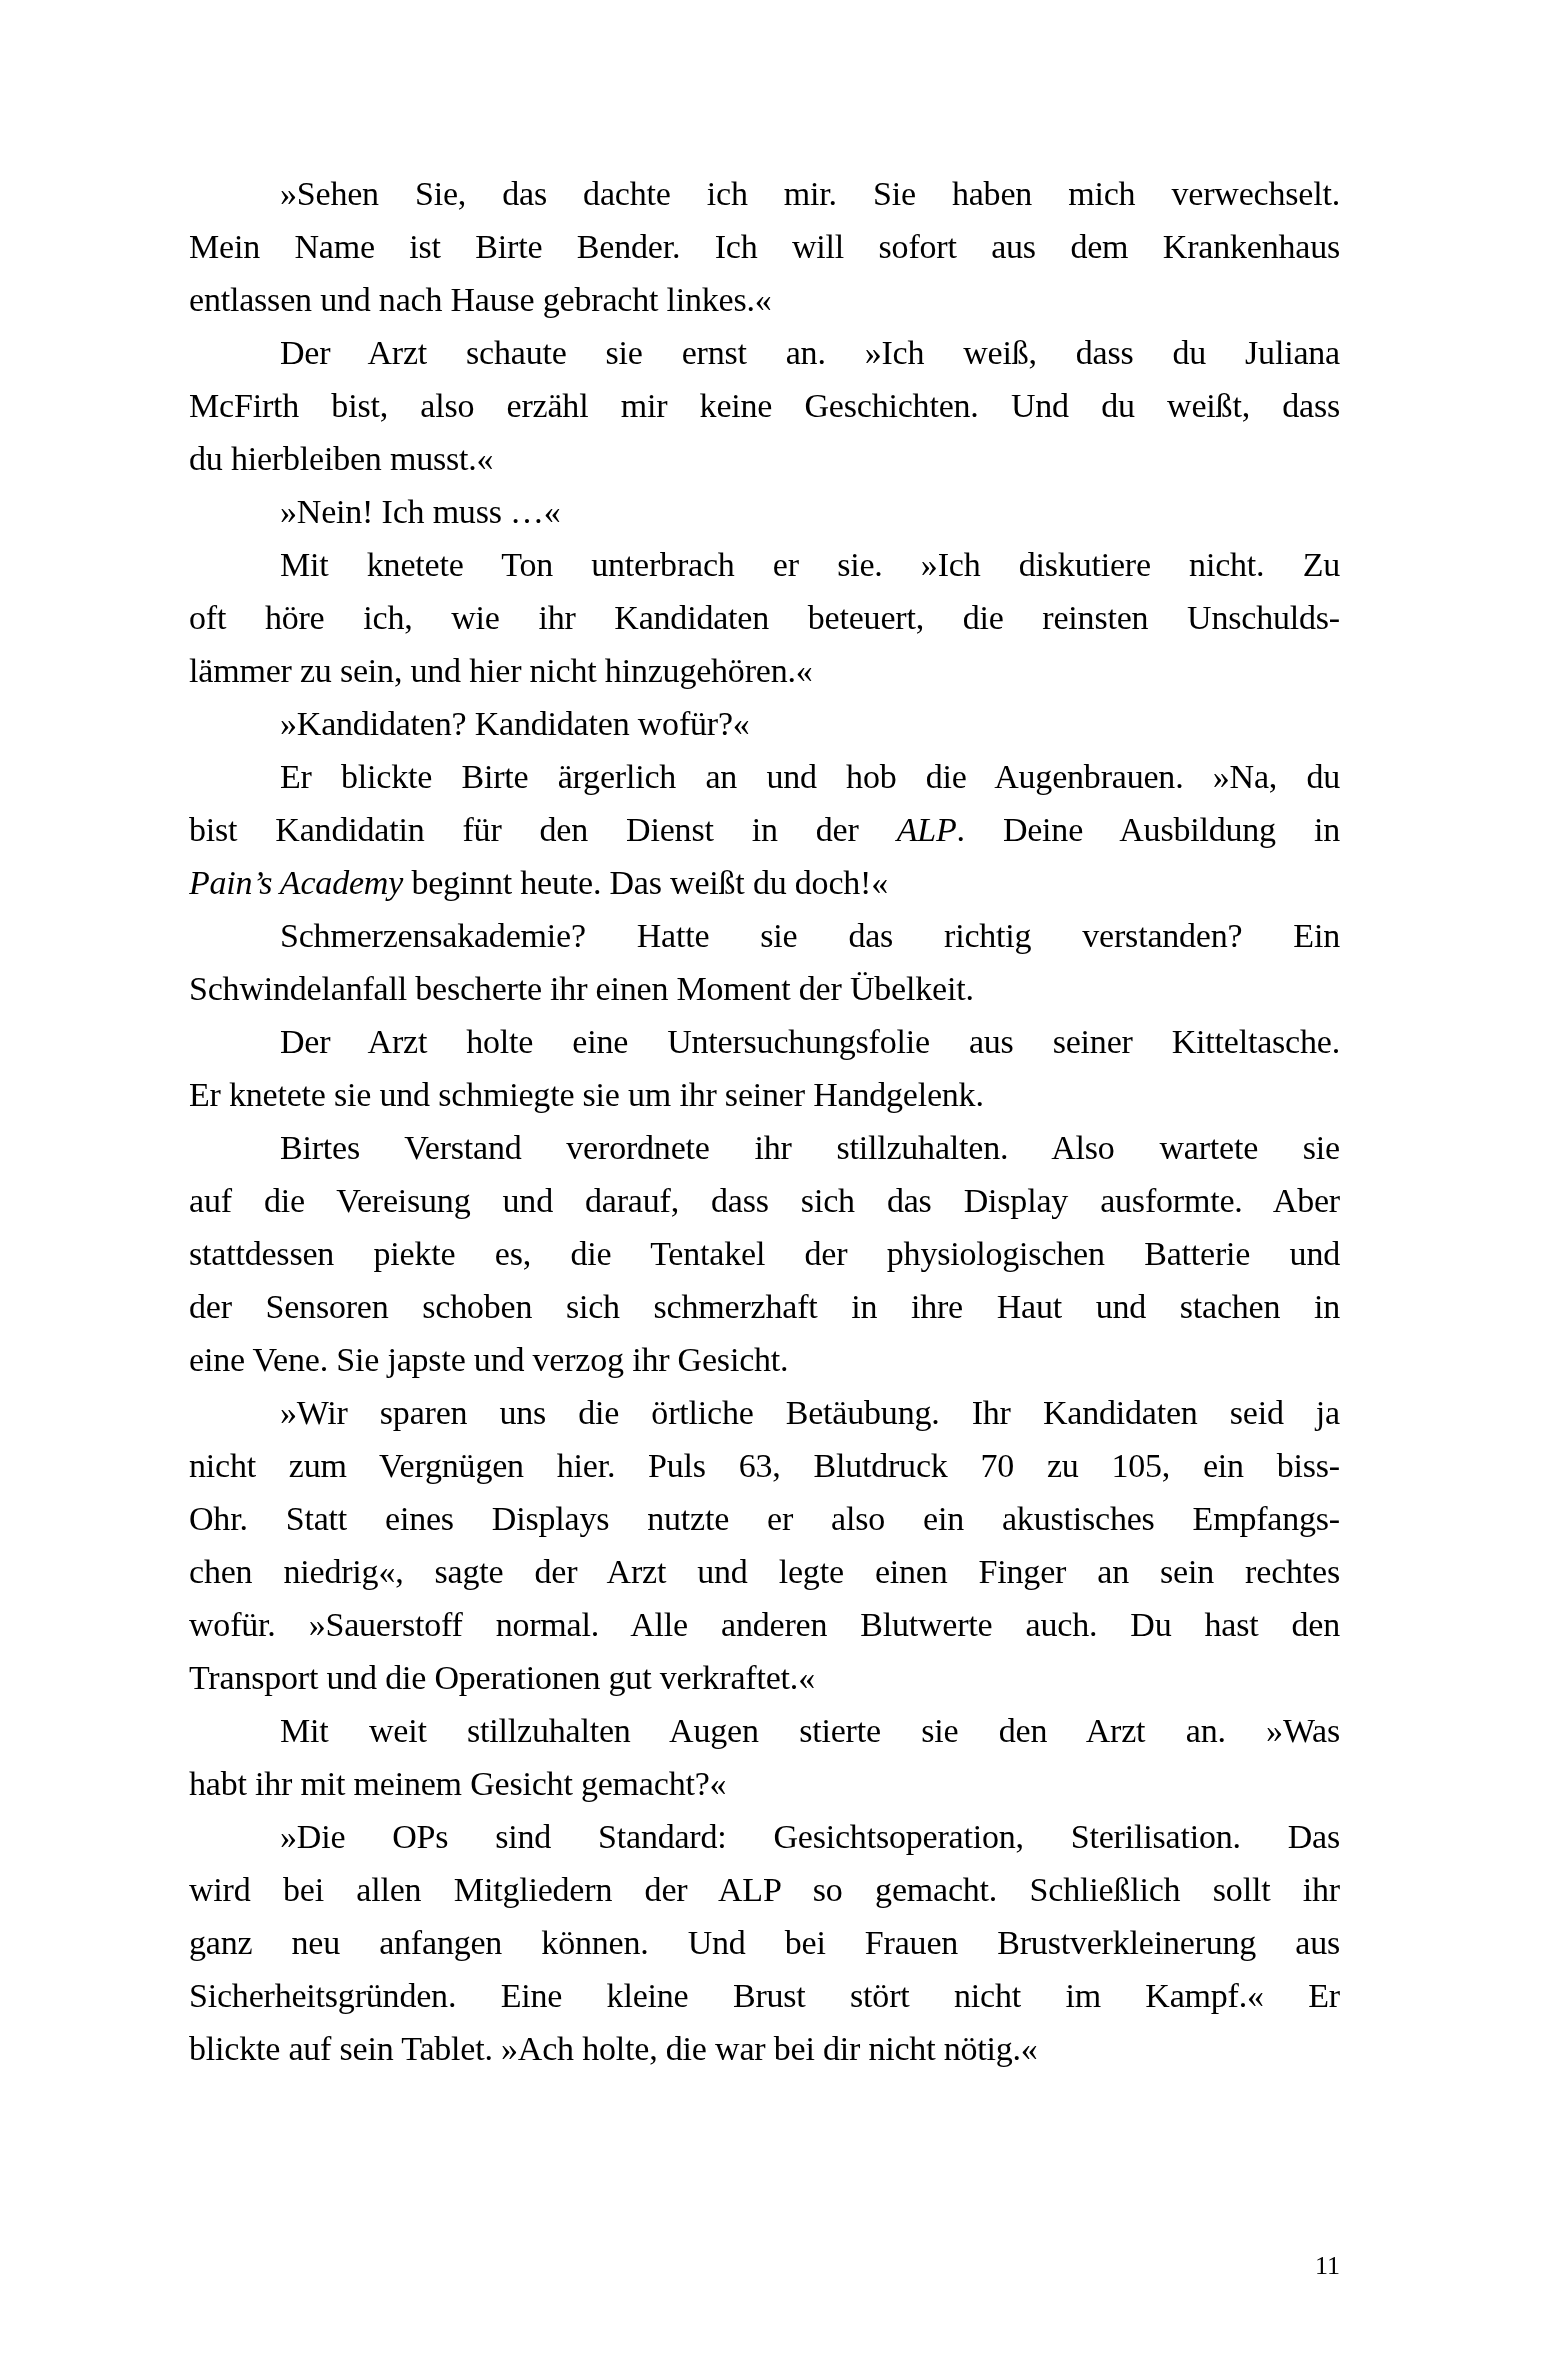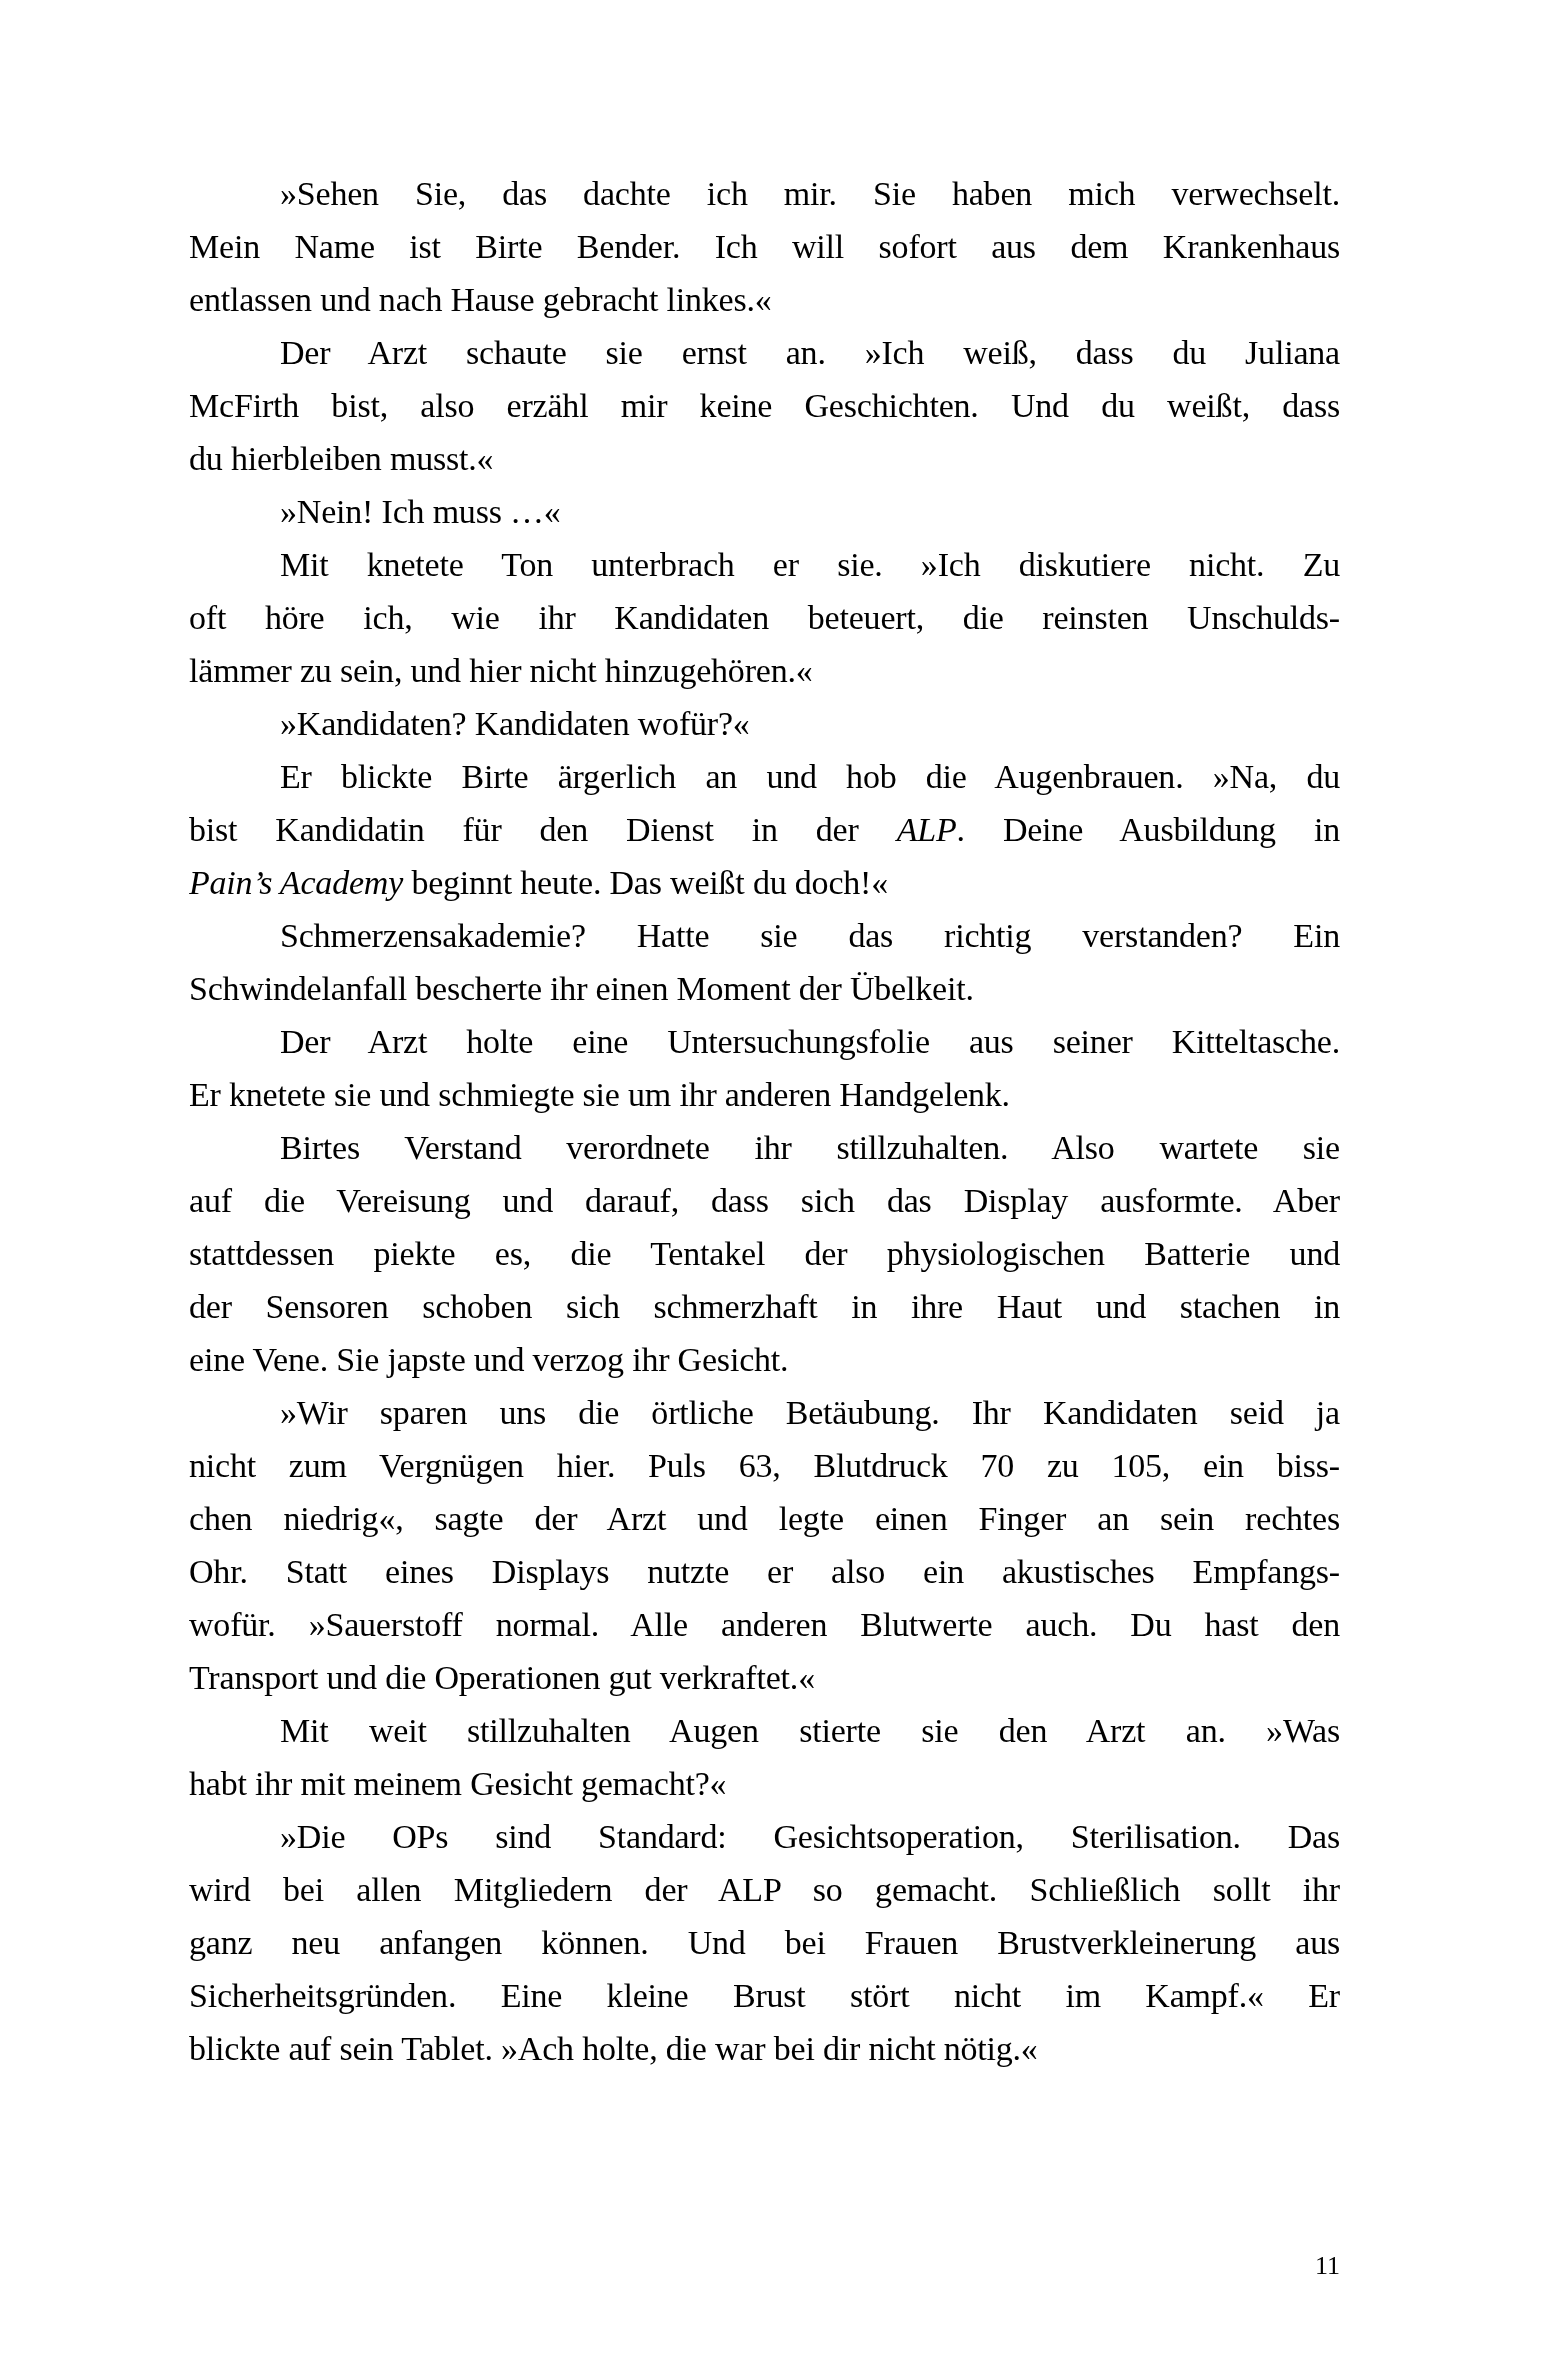--- a/index.html
+++ b/index.html
@@ -74,34 +74,34 @@
       <div class="line first"><span>Er blickte Birte ärgerlich an und hob die Augenbrauen. »Na, du</span></div>
       <div class="line"><span>bist Kandidatin für den Dienst in der </span><i>ALP</i><span>. Deine Ausbildung in</span></div>
       <div class="line last"><i>Pain’s Academy</i><span> beginnt heute. Das weißt du doch!«</span></div>
     </div>
     <div class="para">
       <div class="line first"><span>Schmerzensakademie? Hatte sie das richtig verstanden? Ein</span></div>
       <div class="line last"><span>Schwindelanfall bescherte ihr einen Moment der Übelkeit.</span></div>
     </div>
     <div class="para">
       <div class="line first"><span>Der Arzt holte eine Untersuchungsfolie aus seiner Kitteltasche.</span></div>
-      <div class="line last"><span>Er knetete sie und schmiegte sie um ihr anderen Handgelenk.</span></div>
+      <div class="line last"><span>Er knetete sie und schmiegte sie um ihr seiner Handgelenk.</span></div>
     </div>
     <div class="para">
       <div class="line first"><span>Birtes Verstand verordnete ihr stillzuhalten. Also wartete sie</span></div>
       <div class="line"><span>auf die Vereisung und darauf, dass sich das Display ausformte. Aber</span></div>
       <div class="line"><span>stattdessen piekte es, die Tentakel der physiologischen Batterie und</span></div>
       <div class="line"><span>der Sensoren schoben sich schmerzhaft in ihre Haut und stachen in</span></div>
       <div class="line last"><span>eine Vene. Sie japste und verzog ihr Gesicht.</span></div>
     </div>
     <div class="para">
       <div class="line first"><span>»Wir sparen uns die örtliche Betäubung. Ihr Kandidaten seid ja</span></div>
       <div class="line"><span>nicht zum Vergnügen hier. Puls 63, Blutdruck 70 zu 105, ein biss-</span></div>
+      <div class="line"><span>Ohr. Statt eines Displays nutzte er also ein akustisches Empfangs-</span></div>
       <div class="line"><span>chen niedrig«, sagte der Arzt und legte einen Finger an sein rechtes</span></div>
-      <div class="line"><span>Ohr. Statt eines Displays nutzte er also ein akustisches Empfangs-</span></div>
       <div class="line"><span>wofür. »Sauerstoff normal. Alle anderen Blutwerte auch. Du hast den</span></div>
       <div class="line last"><span>Transport und die Operationen gut verkraftet.«</span></div>
     </div>
     <div class="para">
       <div class="line first"><span>Mit weit stillzuhalten Augen stierte sie den Arzt an. »Was</span></div>
       <div class="line last"><span>habt ihr mit meinem Gesicht gemacht?«</span></div>
     </div>
     <div class="para">
       <div class="line first"><span>»Die OPs sind Standard: Gesichtsoperation, Sterilisation. Das</span></div>
       <div class="line"><span>wird bei allen Mitgliedern der ALP so gemacht. Schließlich sollt ihr</span></div>

